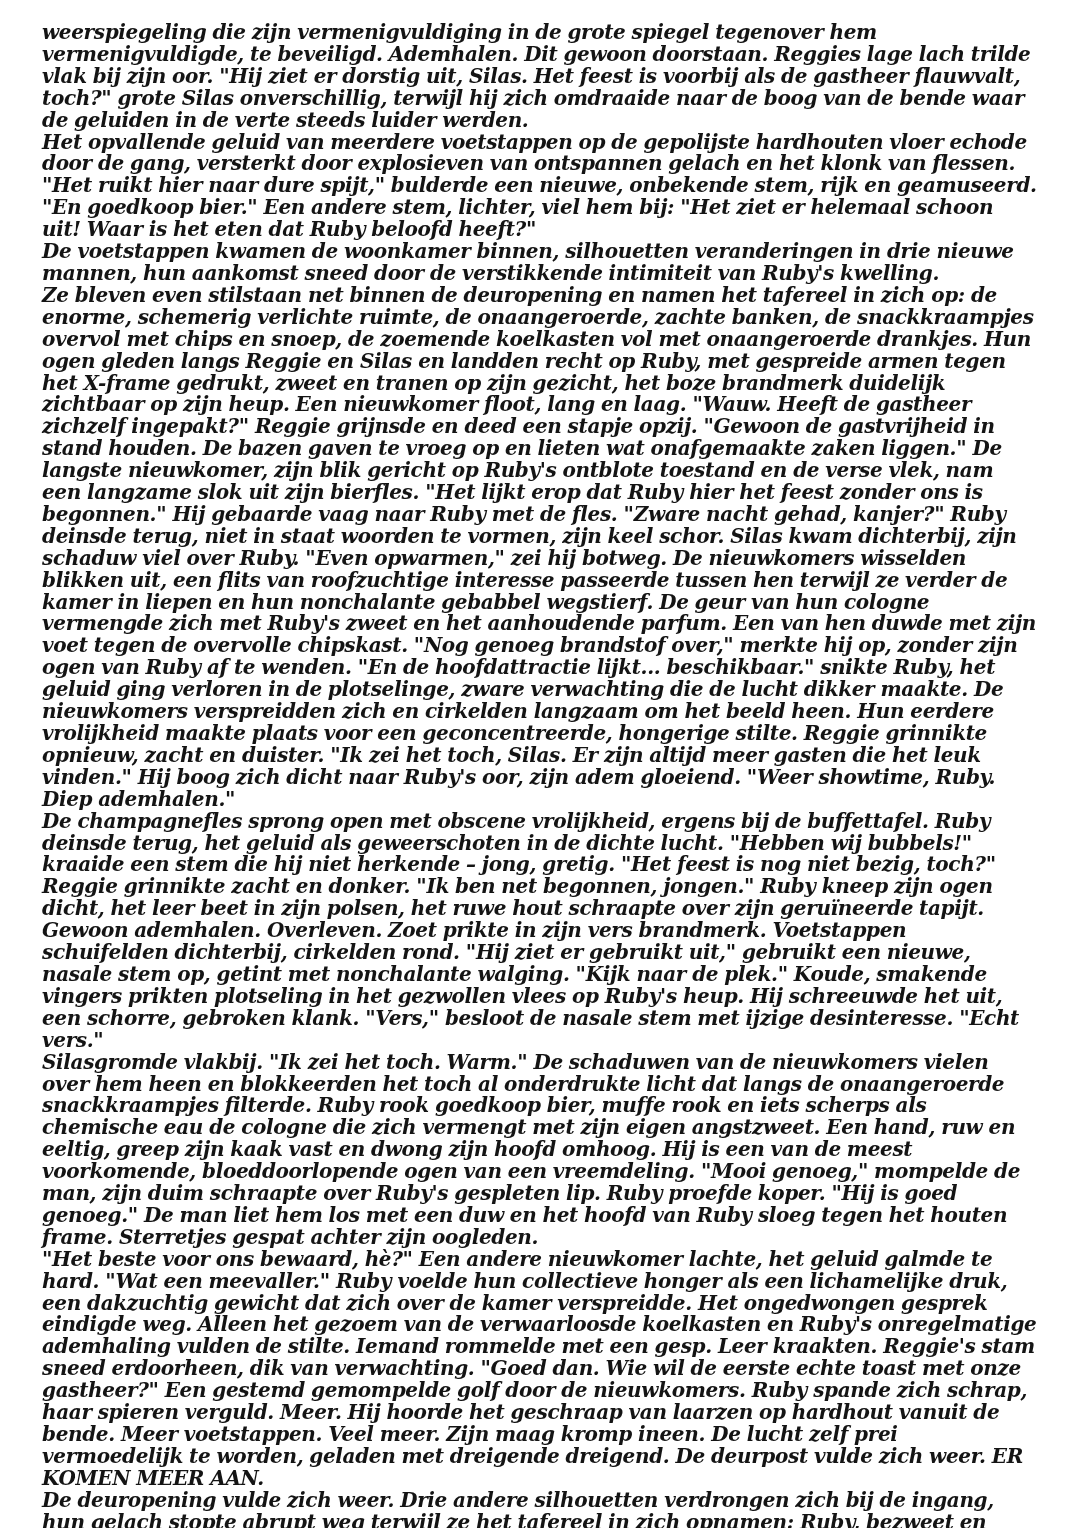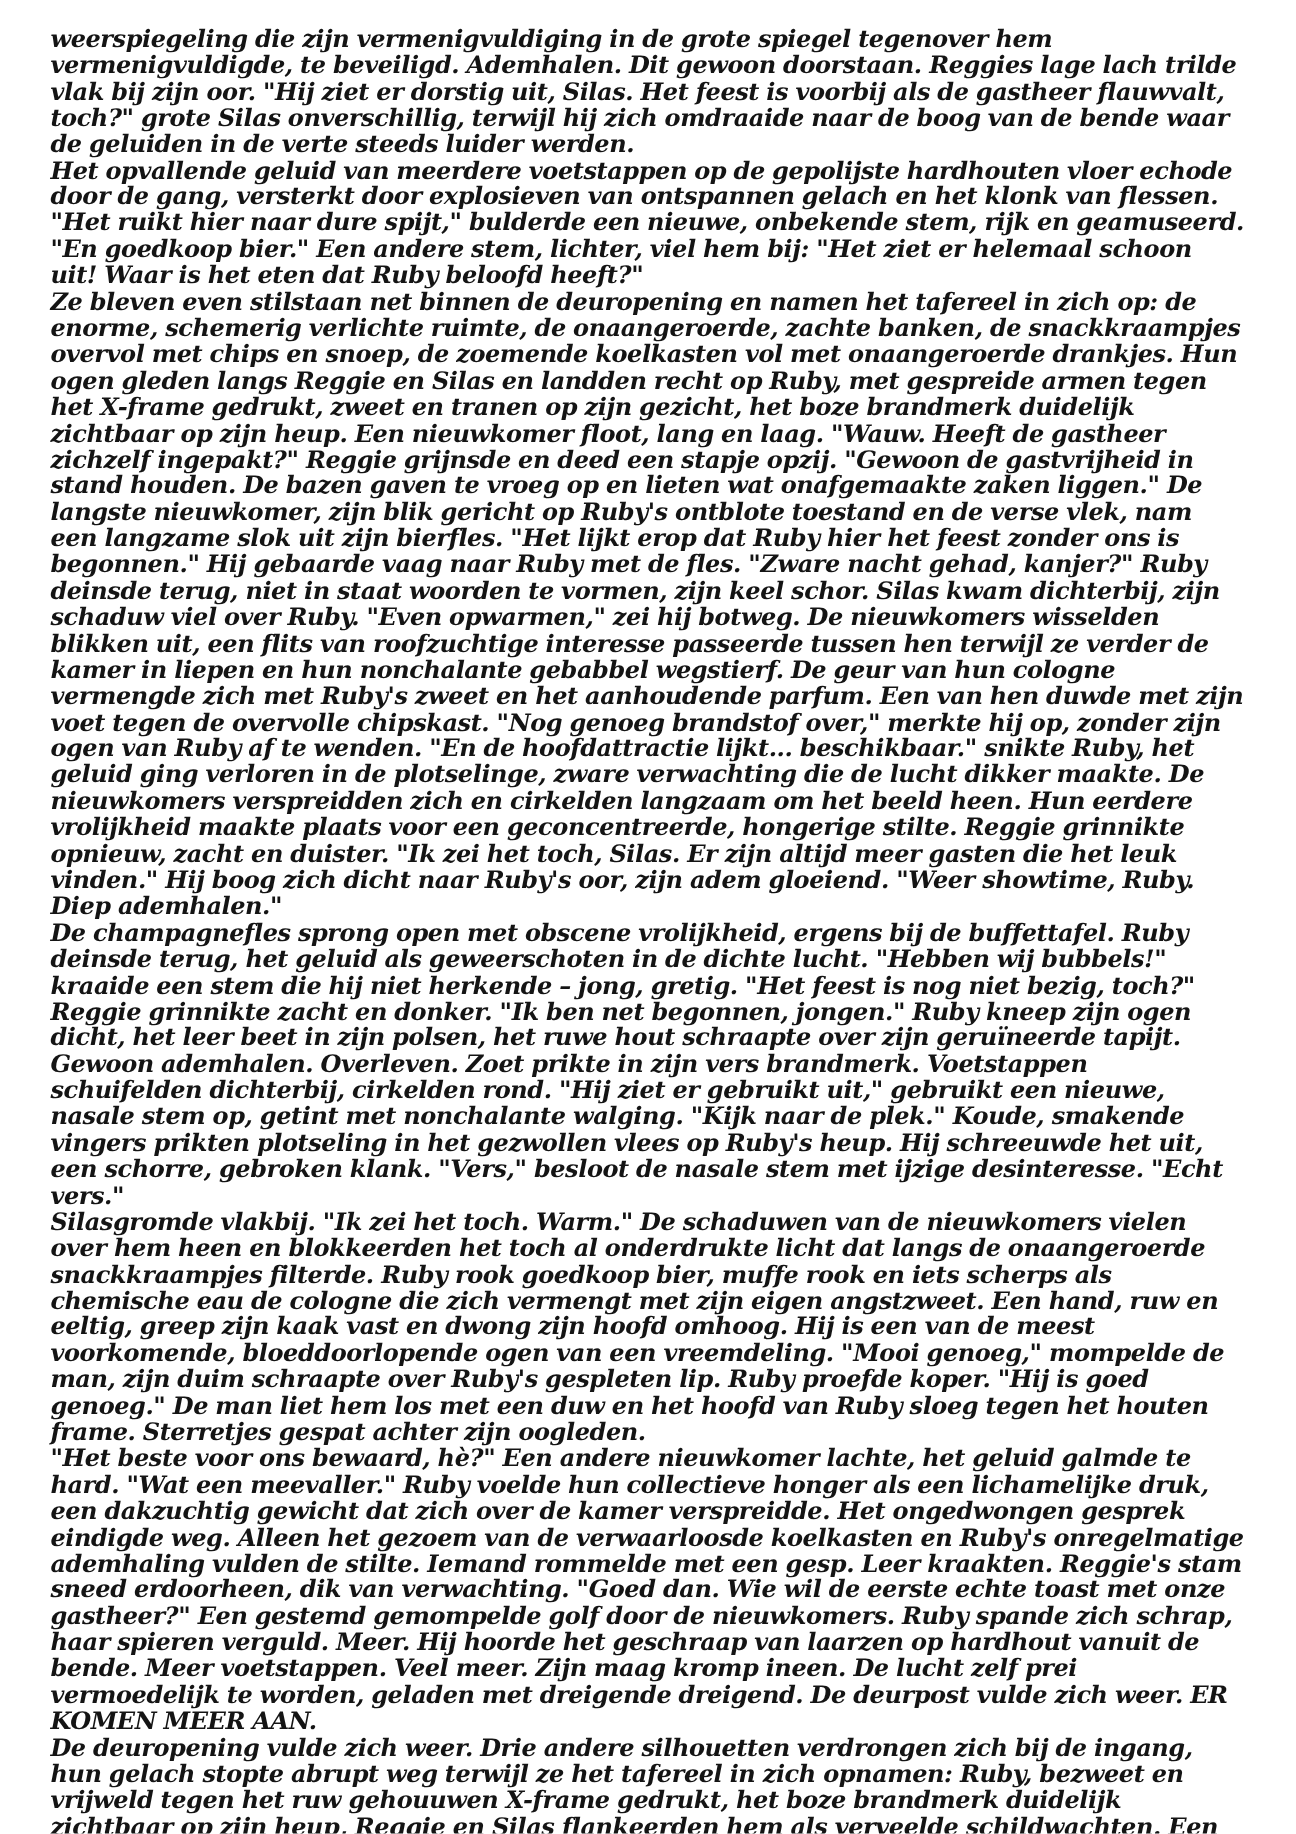--- a/index.html
+++ b/index.html
@@ -32,19 +32,20 @@
     text-align: left;
     word-spacing: -0.5px;
   }
 </style>
 </head>
 <body>
 
 <main class="page">
   <p>weerspiegeling die zijn vermenigvuldiging in de grote spiegel tegenover hem vermenigvuldigde, te beveiligd. Ademhalen. Dit gewoon doorstaan. Reggies lage lach trilde vlak bij zijn oor. "Hij ziet er dorstig uit, Silas. Het feest is voorbij als de gastheer flauwvalt, toch?" grote Silas onverschillig, terwijl hij zich omdraaide naar de boog van de bende waar de geluiden in de verte steeds luider werden.</p>
   <p>Het opvallende geluid van meerdere voetstappen op de gepolijste hardhouten vloer echode door de gang, versterkt door explosieven van ontspannen gelach en het klonk van flessen. "Het ruikt hier naar dure spijt," bulderde een nieuwe, onbekende stem, rijk en geamuseerd. "En goedkoop bier." Een andere stem, lichter, viel hem bij: "Het ziet er helemaal schoon uit! Waar is het eten dat Ruby beloofd heeft?"</p>
+  <p>De voetstappen kwamen de woonkamer binnen, silhouetten veranderingen in drie nieuwe mannen, hun aankomst sneed door de verstikkende intimiteit van Ruby's kwelling.</p>
   <p>Ze bleven even stilstaan net binnen de deuropening en namen het tafereel in zich op: de enorme, schemerig verlichte ruimte, de onaangeroerde, zachte banken, de snackkraampjes overvol met chips en snoep, de zoemende koelkasten vol met onaangeroerde drankjes. Hun ogen gleden langs Reggie en Silas en landden recht op Ruby, met gespreide armen tegen het X-frame gedrukt, zweet en tranen op zijn gezicht, het boze brandmerk duidelijk zichtbaar op zijn heup. Een nieuwkomer floot, lang en laag. "Wauw. Heeft de gastheer zichzelf ingepakt?" Reggie grijnsde en deed een stapje opzij. "Gewoon de gastvrijheid in stand houden. De bazen gaven te vroeg op en lieten wat onafgemaakte zaken liggen." De langste nieuwkomer, zijn blik gericht op Ruby's ontblote toestand en de verse vlek, nam een langzame slok uit zijn bierfles. "Het lijkt erop dat Ruby hier het feest zonder ons is begonnen." Hij gebaarde vaag naar Ruby met de fles. "Zware nacht gehad, kanjer?" Ruby deinsde terug, niet in staat woorden te vormen, zijn keel schor. Silas kwam dichterbij, zijn schaduw viel over Ruby. "Even opwarmen," zei hij botweg. De nieuwkomers wisselden blikken uit, een flits van roofzuchtige interesse passeerde tussen hen terwijl ze verder de kamer in liepen en hun nonchalante gebabbel wegstierf. De geur van hun cologne vermengde zich met Ruby's zweet en het aanhoudende parfum. Een van hen duwde met zijn voet tegen de overvolle chipskast. "Nog genoeg brandstof over," merkte hij op, zonder zijn ogen van Ruby af te wenden. "En de hoofdattractie lijkt... beschikbaar." snikte Ruby, het geluid ging verloren in de plotselinge, zware verwachting die de lucht dikker maakte. De nieuwkomers verspreidden zich en cirkelden langzaam om het beeld heen. Hun eerdere vrolijkheid maakte plaats voor een geconcentreerde, hongerige stilte. Reggie grinnikte opnieuw, zacht en duister. "Ik zei het toch, Silas. Er zijn altijd meer gasten die het leuk vinden." Hij boog zich dicht naar Ruby's oor, zijn adem gloeiend. "Weer showtime, Ruby. Diep ademhalen."</p>
   <p>De champagnefles sprong open met obscene vrolijkheid, ergens bij de buffettafel. Ruby deinsde terug, het geluid als geweerschoten in de dichte lucht. "Hebben wij bubbels!" kraaide een stem die hij niet herkende – jong, gretig. "Het feest is nog niet bezig, toch?" Reggie grinnikte zacht en donker. "Ik ben net begonnen, jongen." Ruby kneep zijn ogen dicht, het leer beet in zijn polsen, het ruwe hout schraapte over zijn geruïneerde tapijt. Gewoon ademhalen. Overleven. Zoet prikte in zijn vers brandmerk. Voetstappen schuifelden dichterbij, cirkelden rond. "Hij ziet er gebruikt uit," gebruikt een nieuwe, nasale stem op, getint met nonchalante walging. "Kijk naar de plek." Koude, smakende vingers prikten plotseling in het gezwollen vlees op Ruby's heup. Hij schreeuwde het uit, een schorre, gebroken klank. "Vers," besloot de nasale stem met ijzige desinteresse. "Echt vers."</p>
   <p>Silasgromde vlakbij. "Ik zei het toch. Warm." De schaduwen van de nieuwkomers vielen over hem heen en blokkeerden het toch al onderdrukte licht dat langs de onaangeroerde snackkraampjes filterde. Ruby rook goedkoop bier, muffe rook en iets scherps als chemische eau de cologne die zich vermengt met zijn eigen angstzweet. Een hand, ruw en eeltig, greep zijn kaak vast en dwong zijn hoofd omhoog. Hij is een van de meest voorkomende, bloeddoorlopende ogen van een vreemdeling. "Mooi genoeg," mompelde de man, zijn duim schraapte over Ruby's gespleten lip. Ruby proefde koper. "Hij is goed genoeg." De man liet hem los met een duw en het hoofd van Ruby sloeg tegen het houten frame. Sterretjes gespat achter zijn oogleden.</p>
   <p>"Het beste voor ons bewaard, hè?" Een andere nieuwkomer lachte, het geluid galmde te hard. "Wat een meevaller." Ruby voelde hun collectieve honger als een lichamelijke druk, een dakzuchtig gewicht dat zich over de kamer verspreidde. Het ongedwongen gesprek eindigde weg. Alleen het gezoem van de verwaarloosde koelkasten en Ruby's onregelmatige ademhaling vulden de stilte. Iemand rommelde met een gesp. Leer kraakten. Reggie's stam sneed erdoorheen, dik van verwachting. "Goed dan. Wie wil de eerste echte toast met onze gastheer?" Een gestemd gemompelde golf door de nieuwkomers. Ruby spande zich schrap, haar spieren verguld. Meer. Hij hoorde het geschraap van laarzen op hardhout vanuit de bende. Meer voetstappen. Veel meer. Zijn maag kromp ineen. De lucht zelf prei vermoedelijk te worden, geladen met dreigende dreigend. De deurpost vulde zich weer. ER KOMEN MEER AAN.</p>
   <p>De deuropening vulde zich weer. Drie andere silhouetten verdrongen zich bij de ingang, hun gelach stopte abrupt weg terwijl ze het tafereel in zich opnamen: Ruby, bezweet en vrijweld tegen het ruw gehouuwen X-frame gedrukt, het boze brandmerk duidelijk zichtbaar op zijn heup, Reggie en Silas flankeerden hem als verveelde schildwachten. Een nieuwkomer floot zacht en gewaardeerd.</p>
 
 </main>
 
 </body></html>

